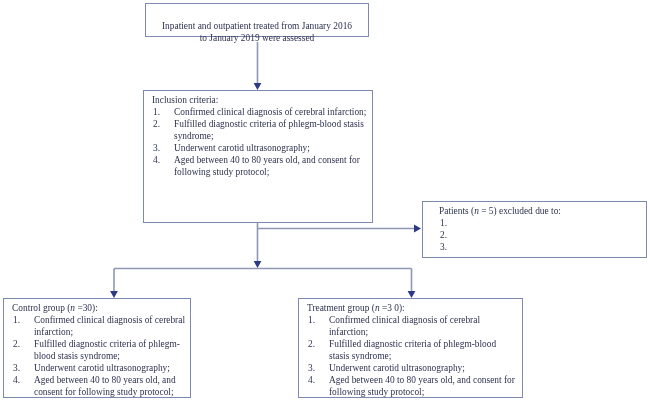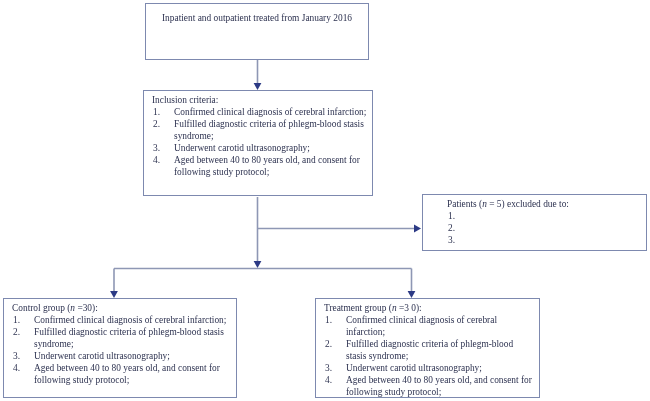--- a/index.html
+++ b/index.html
@@ -26,28 +26,28 @@
   .box {
     position: absolute;
     box-sizing: border-box;
     border: 1.4px solid #7d89af;
     background: #ffffff;
     font-size: 9.4px;
     line-height: 12px;
     color: #2d3250;
   }
   .box.assessment {
-    left: 145px; top: 3px; width: 224px; height: 57px;
+    left: 145px; top: 3px; width: 224px; height: 32px;
     text-align: center;
-    padding: 8px 3px;
+    padding: 16px 3px;
   }
-  .box.inclusion  { left: 143px; top: 90px;  width: 230px; height: 106px; padding: 3px 5px 3px 0; }
-  .box.exclusion  { left: 422px; top: 194px; width: 225px; height: 57px;  padding: 3px 4px 3px 16px; }
-  .box.control    { left: 3px;   top: 298px; width: 234px; height: 100px; padding: 3px 5px 3px 0; }
-  .box.treatment  { left: 298px; top: 298px; width: 225px; height: 100px; padding: 3px 5px 3px 0; margin-left: 17px; }
+  .box.inclusion  { left: 143px; top: 90px;  width: 230px; height: 133px; padding: 3px 5px 3px 0; }
+  .box.exclusion  { left: 422px; top: 201px; width: 225px; height: 57px;  padding: 3px 4px 3px 8px; }
+  .box.control    { left: 3px;   top: 298px; width: 188px; height: 100px; padding: 3px 5px 3px 0; }
+  .box.treatment  { left: 298px; top: 298px; width: 225px; height: 100px; padding: 3px 5px 3px 0; }
 
   .box-title {
     padding-left: 8px;
   }
   .li {
     display: flex;
     align-items: flex-start;
   }
   .li .num {
     flex: 0 0 21px;
@@ -80,20 +80,21 @@
 
     <line x1="114" y1="268.5" x2="114" y2="291" stroke="#8e97b4" stroke-width="1.6"></line>
     <polygon points="110.1,291 117.9,291 114,298" fill="#2c3a85"></polygon>
 
     <line x1="411.5" y1="268.5" x2="411.5" y2="291" stroke="#8e97b4" stroke-width="1.6"></line>
     <polygon points="407.6,291 415.4,291 411.5,298" fill="#2c3a85"></polygon>
   </svg>
 
   <div class="box assessment">
     <div>Inpatient and outpatient treated from January 2016</div>
+    <div>to January 2019 were assessed</div>
   </div>
 
   <div class="box inclusion">
     <div class="box-title">Inclusion criteria:</div>
     <div class="li">
       <span class="num">1.</span>
       <span class="txt">Confirmed clinical diagnosis of cerebral infarction;</span>
     </div>
     <div class="li">
       <span class="num">2.</span>

